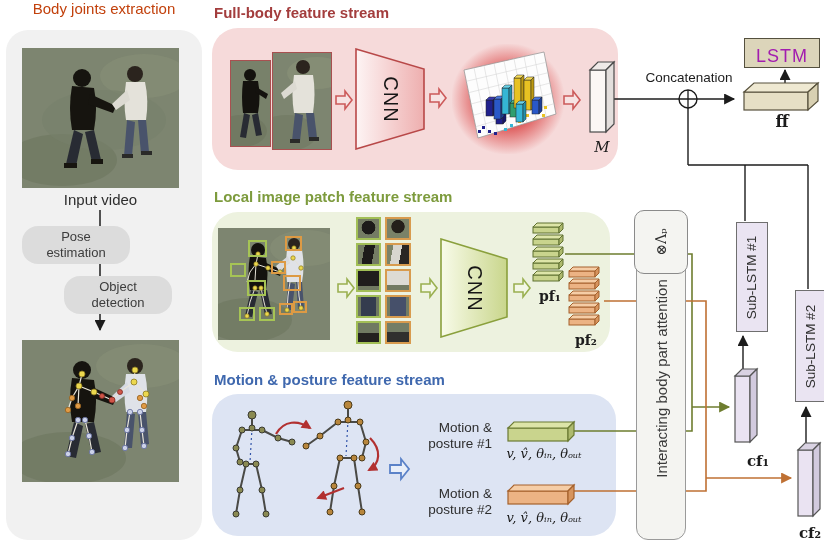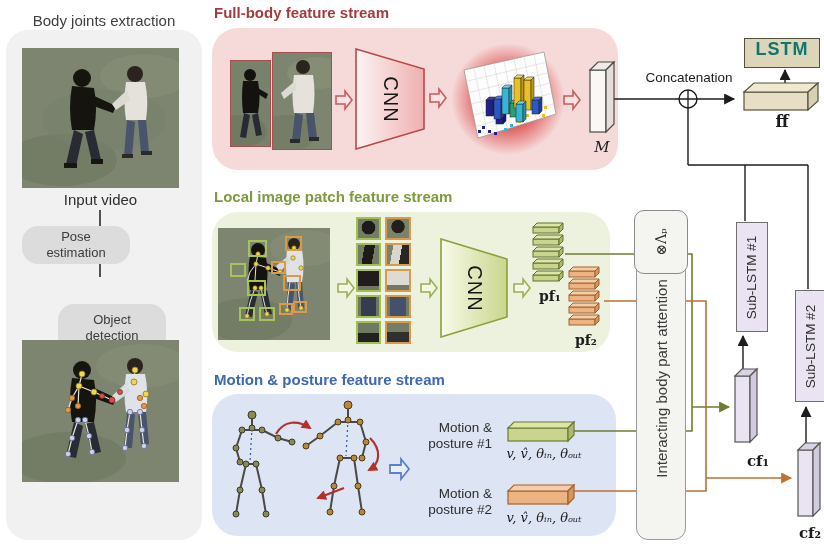--- a/index.html
+++ b/index.html
@@ -12,21 +12,21 @@
   .graybox{position:absolute;background:#dcdcdc;border-radius:16px;display:flex;align-items:center;justify-content:center;
            text-align:center;font-size:13px;color:#3c3c3c;line-height:1.25;white-space:pre-line;}
   .vbox{position:absolute;display:flex;align-items:center;justify-content:center;}
   .vbox>span{transform:rotate(-90deg);white-space:nowrap;}
   .cnnTxt{position:absolute;display:flex;align-items:center;justify-content:center;}
   .cnnTxt>span{transform:rotate(90deg);white-space:nowrap;font-size:20px;color:#161616;letter-spacing:1px;}
   .photo{position:absolute;overflow:hidden;}
   .mathlbl{position:absolute;text-align:center;font-family:"DejaVu Serif",serif;font-style:italic;color:#1c1c1c;}
   .boldvar{position:absolute;text-align:center;font-family:"DejaVu Serif",serif;font-weight:bold;color:#1c1c1c;}
   .lstm{position:absolute;left:744px;top:38px;width:74px;height:28px;background:#dcd5ba;border:1.5px solid #54503e;
-        display:flex;align-items:flex-start;justify-content:center;font-size:18px;letter-spacing:1px;color:#0f766e;font-weight:bold;}
+        display:flex;align-items:flex-end;justify-content:center;font-size:18px;letter-spacing:1px;color:#a21caf;}
   .sublstm{position:absolute;width:30px;background:#eae4f2;border:1.3px solid #6f6f6f;font-size:13.5px;color:#2f2f2f;}
   .attbox{position:absolute;left:636px;top:216px;width:48px;height:322px;background:#f4f4f1;border:1.4px solid #9a9a9a;
           border-radius:12px;font-size:15px;color:#3a3a3a;}
   .lamb{position:absolute;left:634px;top:210px;width:52px;height:62px;background:#f4f4f1;border:1.4px solid #8a8a8a;
         border-radius:10px;font-size:14px;color:#2f2f2f;font-family:"DejaVu Serif",serif;}
   .patch{position:absolute;width:25px;height:23px;box-sizing:border-box;}
   .pc1{border:2px solid #a2bf56;}
   .pc2{border:2px solid #d89b4e;width:26px;}
   .p1{background:radial-gradient(circle at 50% 45%,#1d1b1a 45%,#747c64 48%);}
   .p2{background:linear-gradient(100deg,#747c64 28%,#1d1b1a 28%,#1d1b1a 70%,#747c64 70%);}
@@ -92,21 +92,21 @@
       <path d="M565 254 H692 V431 H574"></path>
       <path d="M692 407 H729" marker-end="url(#mg)"></path>
     </g>
 
     <g stroke="#bf7033" stroke-width="1.6" fill="none">
       <path d="M604 301 H706 V491 H574"></path>
       <path d="M706 478 H791" marker-end="url(#mo)"></path>
     </g>
   </svg>
 
-  <div class="title" style="left:6px;top:12px;width:196px;text-align:center;font-weight:500;color:#404040;">Body joints extraction</div>
+  <div class="title" style="left:6px;top:0;width:196px;text-align:center;font-weight:500;color:#c2410c;">Body joints extraction</div>
 
   <div class="photo" style="left:22px;top:48px;width:157px;height:140px;">
     <svg width="157" height="140" viewBox="0 0 157 140">
       <rect width="157" height="140" fill="#7d8570"></rect>
       <ellipse cx="40" cy="112" rx="55" ry="26" fill="#6f7861" opacity=".7"></ellipse>
       <ellipse cx="122" cy="28" rx="44" ry="22" fill="#8a9278" opacity=".5"></ellipse>
       <ellipse cx="82" cy="72" rx="62" ry="30" fill="#77806a" opacity=".6"></ellipse>
       <g>
         <circle cx="60" cy="30" r="9" fill="#16140f"></circle>
         <path d="M50 38 Q46 60 50 82 L72 82 Q76 60 72 40 Z" fill="#16140f"></path>
@@ -124,21 +124,21 @@
         <path d="M116 72 L119 106 L127 104 L124 72 Z" fill="#49536b"></path>
         <rect x="100" y="106" width="11" height="4" fill="#2a2a28"></rect>
         <rect x="119" y="103" width="11" height="4" fill="#2a2a28"></rect>
       </g>
     </svg>
   </div>
   <div class="cap" style="left:22px;top:191px;width:157px;">Input video</div>
 
   <div class="graybox" style="left:22px;top:226px;width:108px;height:38px;">Pose
 estimation</div>
-  <div class="graybox" style="left:58px;top:276px;width:108px;height:48px;margin-top:28px;">Object
+  <div class="graybox" style="left:64px;top:276px;width:108px;height:38px;">Object
 detection</div>
 
   <div class="photo" style="left:22px;top:340px;width:157px;height:142px;">
     <svg width="157" height="142" viewBox="0 0 157 142">
       <rect width="157" height="142" fill="#7d8570"></rect>
       <ellipse cx="46" cy="118" rx="58" ry="26" fill="#6f7861" opacity=".7"></ellipse>
       <ellipse cx="120" cy="26" rx="46" ry="22" fill="#8a9278" opacity=".5"></ellipse>
       <circle cx="60" cy="30" r="9" fill="#16140f"></circle>
       <path d="M50 38 Q46 60 50 82 L72 82 Q76 60 72 40 Z" fill="#16140f"></path>
       <path d="M68 46 L94 58 L91 65 L66 56 Z" fill="#16140f"></path>

